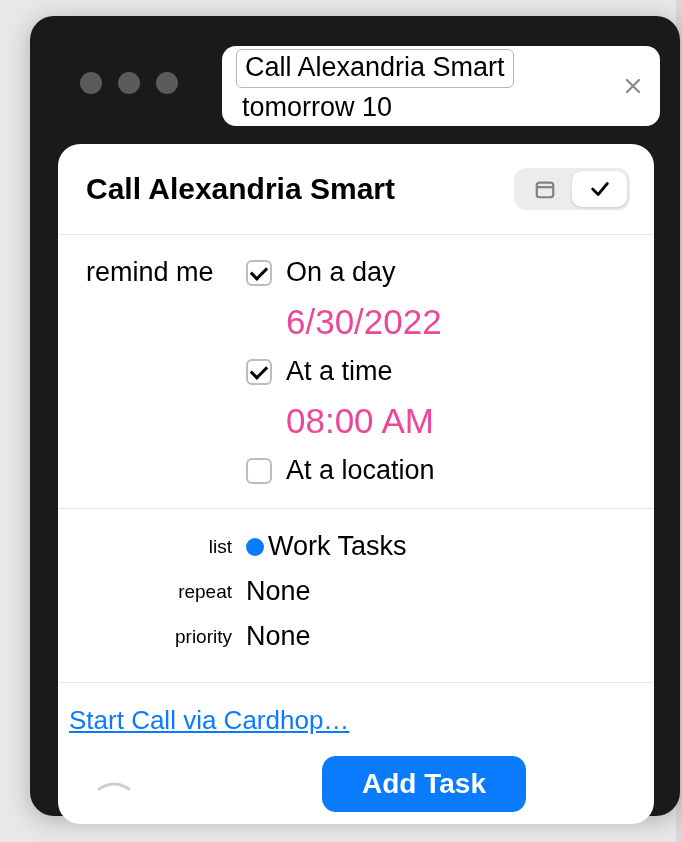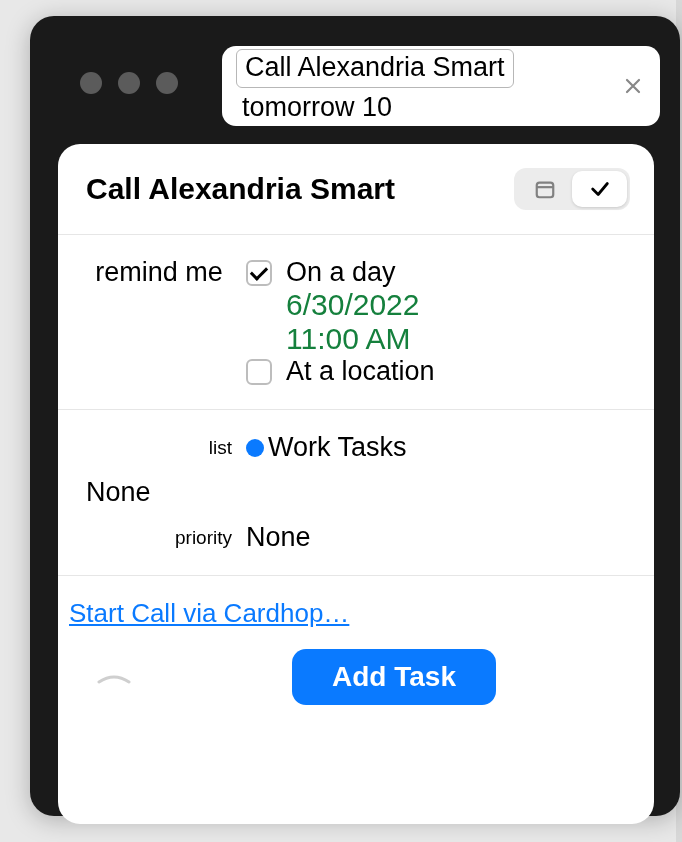--- a/index.html
+++ b/index.html
@@ -90,43 +90,43 @@
   
   .section {
     padding: 22px 24px 22px 28px;
     border-bottom: 1px solid #e6e6e6;
     font-size: 27px;
     color: #000;
   }
   .section.last { border-bottom: none; padding-left: 11px; }
 
   .row { display: flex; }
-  .label-col { width: 160px; text-align: center; padding-right: 14px; color: #000; }
-  .val-col { flex: 1; display: flex; flex-direction: column; gap: 0; }
+  .label-col { width: 160px; text-align: left; padding-right: 14px; color: #000; }
+  .val-col { flex: 1; display: flex; flex-direction: column; gap: 14px; }
   .opt { display: flex; align-items: center; gap: 14px; }
 
   .checkbox {
     width: 26px; height: 26px;
     border: 2px solid #bdbdbd;
     border-radius: 6px;
     display: flex; align-items: center; justify-content: center;
     cursor: pointer;
     background: #fff;
   }
   .checkbox.checked::after {
     content: "";
     width: 7px; height: 13px;
     border: solid #000;
     border-width: 0 3px 3px 0;
     transform: rotate(45deg) translate(-1px,-1px);
   }
-  .sub-val { padding-left: 40px; font-size: 30px; color: #15803d; }
+  .sub-val { padding-left: 40px; font-size: 35px; color: #ec4899; }
 
   .mini-row { display: flex; align-items: center; margin-bottom: 14px; }
-  .mini-row:last-child { margin-bottom: 0; }
+  .mini-row:last-child { margin-bottom: 8px; }
   .mini-row .mini-label { width: 160px; text-align: right; padding-right: 14px; font-size: 19px; }
   .mini-row .mini-val { font-size: 27px; display: flex; align-items: center; gap: 4px; }
   .color-dot { width: 18px; height: 18px; border-radius: 50%; display: inline-block; }
 
   .link { color: #0a7aff; text-decoration: underline; font-size: 26px; cursor: pointer; }
 
   .bottom-row {
     display: flex; align-items: center; justify-content: space-between;
     padding: 0 24px 18px 28px;
     margin-top: 20px;
@@ -134,21 +134,21 @@
   .drag-handle { color: #cfcfcf; }
   .add-btn {
     background: #0a7aff;
     color: #fff;
     font-size: 28px;
     font-weight: 700;
     border: none;
     border-radius: 14px;
     padding: 12px 40px;
     margin-left: auto;
-    margin-right: 110px;
+    margin-right: 80px;
     cursor: pointer;
   }
 
   
   .edge { position: absolute; top: 0; right: 0; width: 6px; height: 100%; background: #d8d8d8; }
 </style>
 </head>
 <body>
 
 <div class="edge"></div>
@@ -195,39 +195,44 @@
     <div class="section">
       <div class="row">
         <div class="label-col">remind me</div>
         <div class="val-col">
           <div class="opt">
             <span class="checkbox checked"></span>
             <span>On a day</span>
           </div>
           <div class="sub-val">6/30/2022</div>
 
-          <div class="sub-val">11:00 AM</div>
+          <div class="opt">
+            <span class="checkbox checked"></span>
+            <span>At a time</span>
+          </div>
+          <div class="sub-val">08:00 AM</div>
 
           <div class="opt">
             <span class="checkbox"></span>
             <span>At a location</span>
           </div>
         </div>
       </div>
     </div>
 
     <div class="section">
       <div class="mini-row">
         <div class="mini-label">list</div>
         <div class="mini-val">
           <span class="color-dot" style="background: rgb(10, 122, 255);"></span>
           <span>Work Tasks</span>
         </div>
       </div>
       <div class="mini-row">
+        <div class="mini-label">repeat</div>
         <div class="mini-val">None</div>
       </div>
       <div class="mini-row">
         <div class="mini-label">priority</div>
         <div class="mini-val">None</div>
       </div>
     </div>
 
     <div class="section last">
       <a class="link">Start Call via Cardhop…</a>

